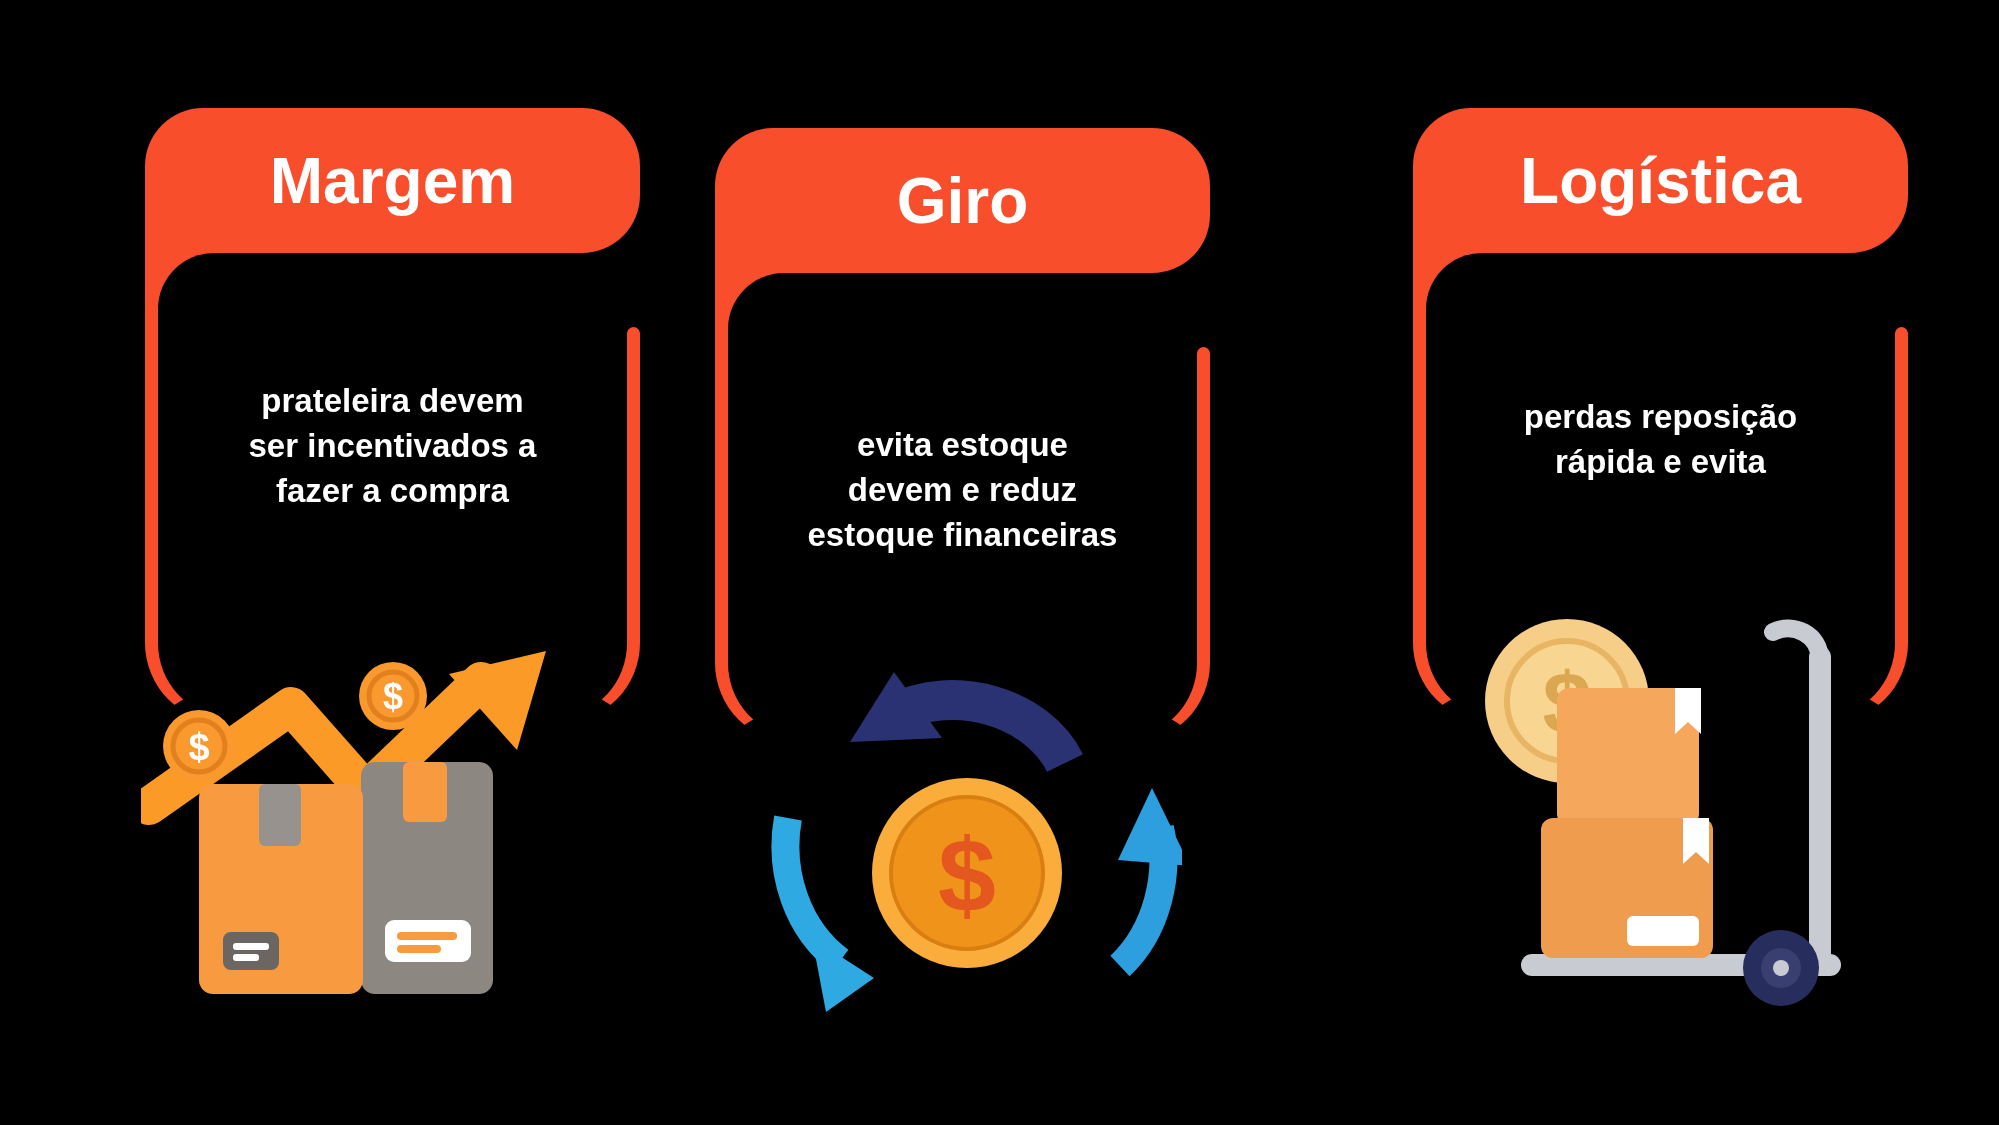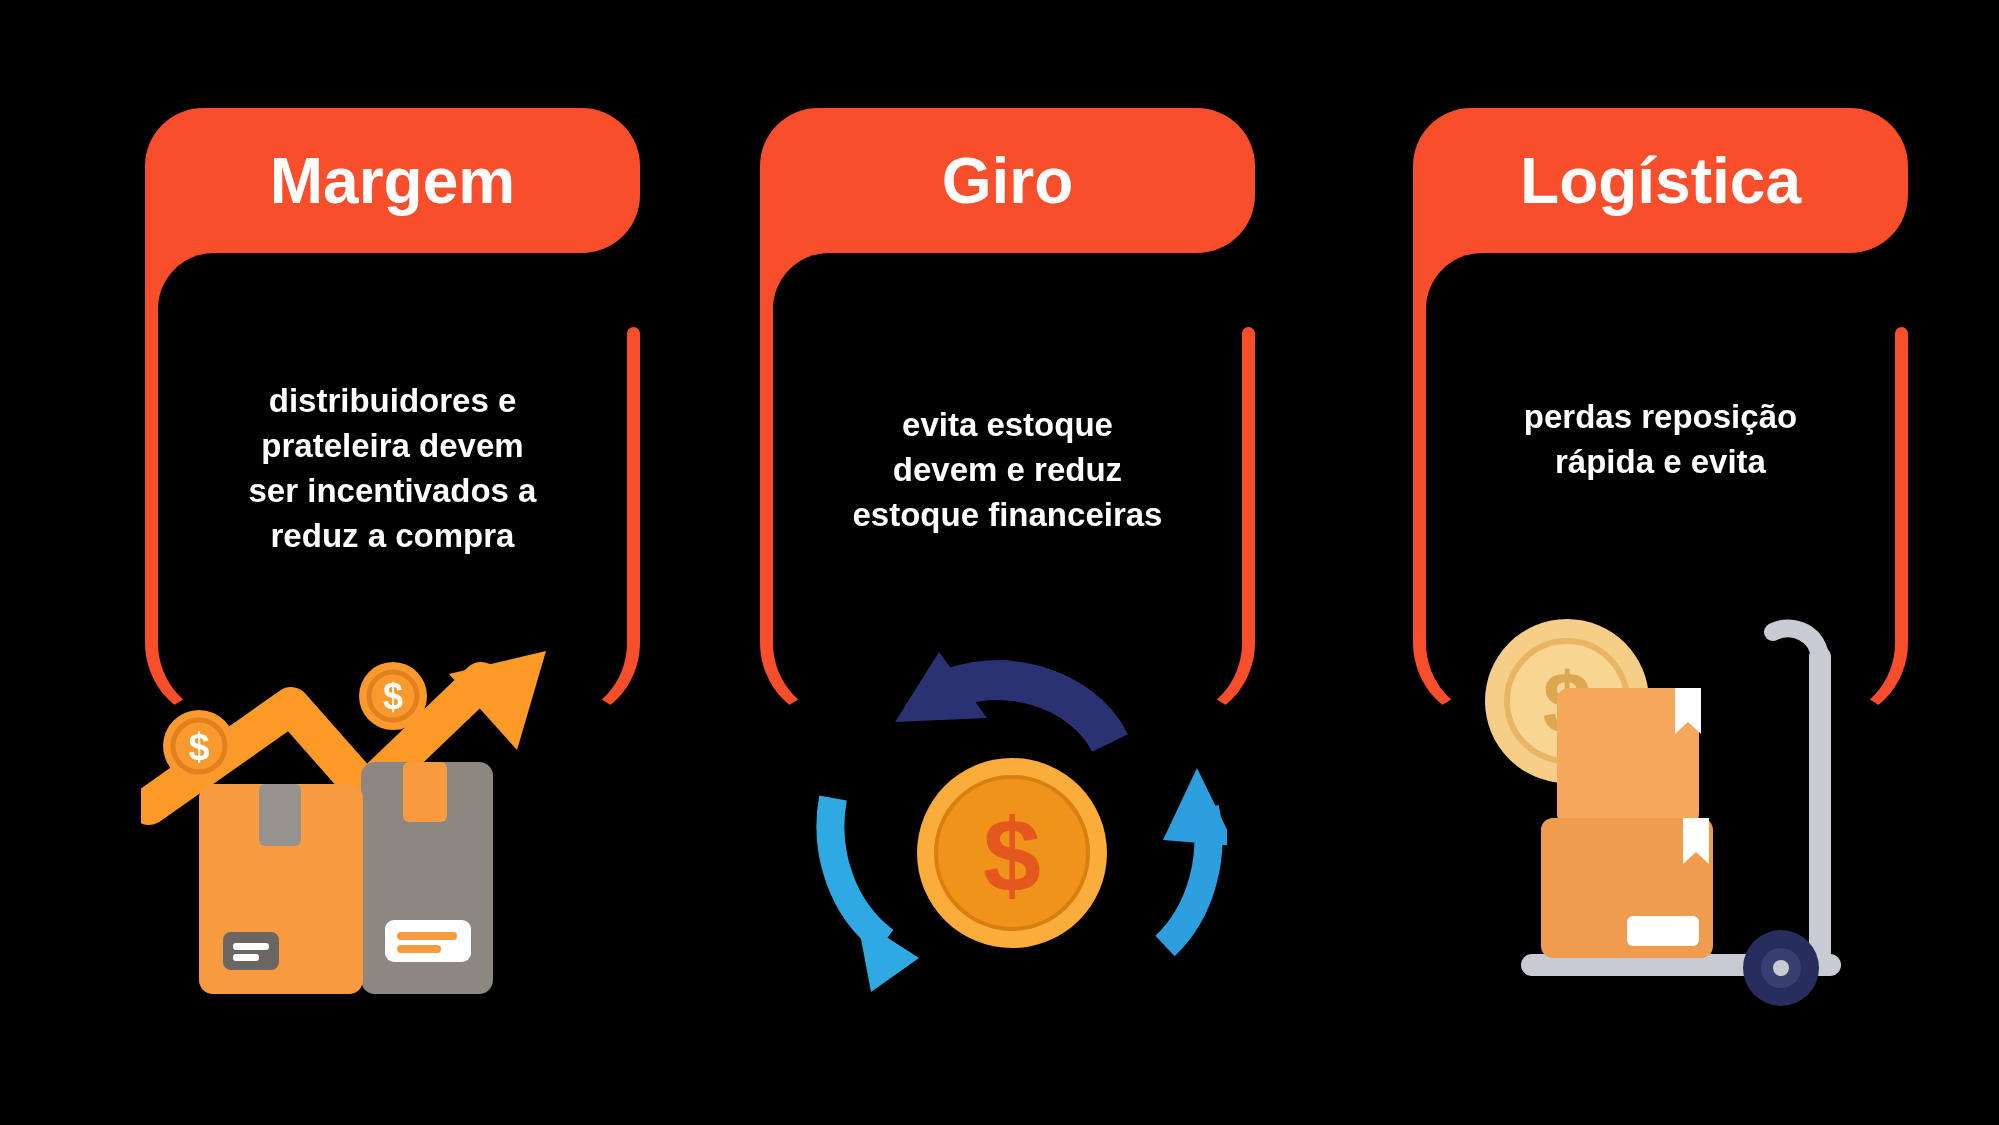--- a/index.html
+++ b/index.html
@@ -5,21 +5,21 @@
   :root{
     --accent:#F94E2B;
     --background:#000000;
     --card_text:#FFFFFF;
   }
   html,body{margin:0;padding:0;background:var(--background);}
   body{width:1999px;height:1125px;position:relative;overflow:hidden;
        font-family:"Liberation Sans", sans-serif;}
   .card{position:absolute;top:108px;width:495px;height:717px;}
   .card.c1{left:145px;}
-  .card.c2{left:760px;}
+  .card.c2{left:715px;margin-top:20px;}
   .card.c3{left:1413px;}
 
   .card-header{position:absolute;left:0;top:0;width:495px;height:145px;
     background:var(--accent);border-radius:58px 58px 58px 0;
     display:flex;align-items:center;justify-content:center;}
   .card-title{color:var(--card_text);font-size:64px;font-weight:700;letter-spacing:0px;}
 
   
   .fillet{position:absolute;left:13px;top:145px;width:56px;height:56px;background:var(--accent);}
   .fillet::after{content:"";position:absolute;inset:0;background:var(--background);
@@ -53,24 +53,23 @@
 
 <div class="card c1">
   <div class="card-header">
     <div class="card-title">Margem</div>
   </div>
   <div class="fillet"></div>
   <div class="bracket-left"></div>
   <div class="bracket-right"></div>
   <div class="bracket-cap"></div>
   <div class="card-desc">
-    <div>distribuidores e</div>
     <div>prateleira devem</div>
     <div>ser incentivados a</div>
-    <div>reduz a compra</div>
+    <div>fazer a compra</div>
   </div>
   <svg class="icon" width="420" height="372" viewBox="0 0 420 372">
 
     <polyline points="8,170 150,70 225,155 340,45" fill="none" stroke="#FB9A26" stroke-width="38" stroke-linejoin="round" stroke-linecap="round"></polyline>
     <polygon points="405,15 308,38 376,114" fill="#FB9A26"></polygon>
 
     <g>
       <rect x="220" y="126" width="132" height="232" rx="14" fill="#8D8782"></rect>
       <rect x="262" y="126" width="44" height="60" rx="6" fill="#F79A40"></rect>
       <rect x="244" y="284" width="86" height="42" rx="9" fill="#FFFFFF"></rect>

